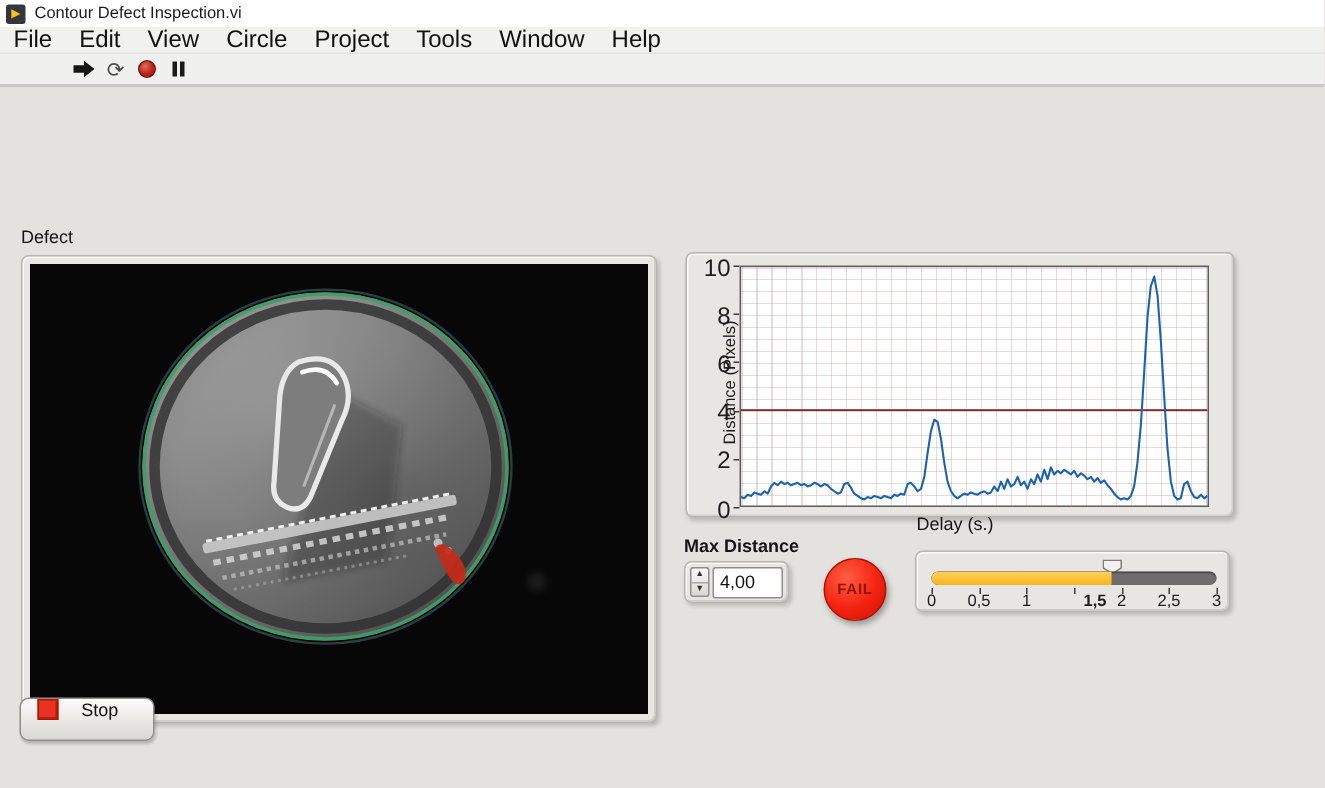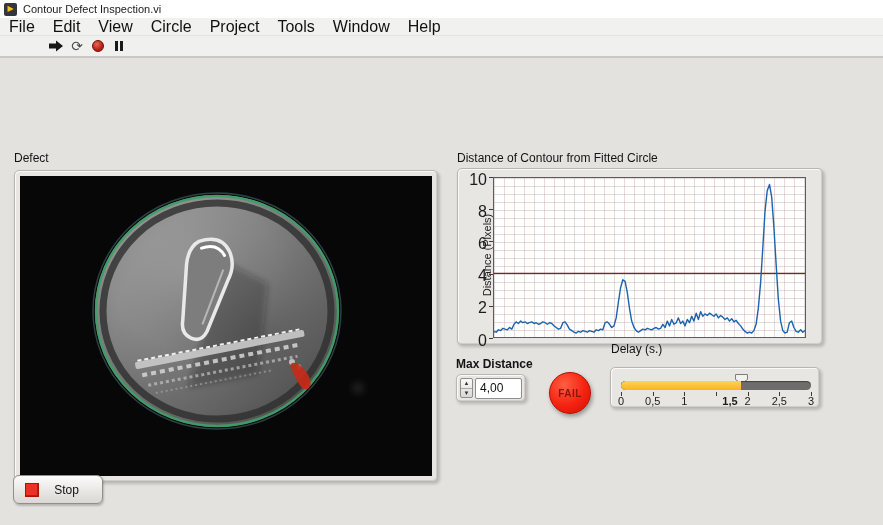--- a/index.html
+++ b/index.html
@@ -67,23 +67,23 @@
   
   #delay-frame { left:610px; top:367px; width:210px; height:41px; }
   #slider-thumb { position:absolute; top:2px; width:13px; height:10px; }
   #slider-track { position:absolute; left:10px; top:13px; width:190px; height:9px; border-radius:5px;
                   background:#6e6d6b; box-shadow:inset 0 1px 1px rgba(0,0,0,0.4); overflow:hidden; }
   #slider-fill { height:100%; background:linear-gradient(#ffd25a,#fcb31f); border-radius:5px 0 0 5px; }
   .slider-tick { position:absolute; top:24px; width:1px; height:4px; background:#3a3a3a; }
   .slider-ticklabel { position:absolute; top:27px; font-size:11px; color:#1c1c1c; transform:translateX(-50%); }
 
   
-  #stop-btn { position:absolute; left:13px; top:475px; width:90px; height:29px; border-radius:6px;
+  #stop-btn { position:absolute; left:13px; top:465px; width:90px; height:29px; border-radius:6px;
               background:linear-gradient(#fcfcfb,#e8e7e4 55%,#d9d8d4); border:1px solid #8f8e8b;
-              box-shadow:1px 1.5px 2px rgba(0,0,0,0.2); display:flex; align-items:center; cursor:pointer; }
+              box-shadow:1px 1.5px 2px rgba(0,0,0,0.2); display:flex; align-items:flex-start; cursor:pointer; }
   #stop-btn .stop-square { width:14px; height:14px; margin-left:11px; background:#e93222;
                            border:1px solid #a81406; box-shadow:inset -1px -1px 0 #b81d0d; }
   #stop-btn .stop-text { flex:1; text-align:center; font-size:12px; color:#111; padding-right:8px; }
 </style>
 </head>
 <body>
 
 <div id="app">
 
   <div class="titlebar">
@@ -172,21 +172,20 @@
         <ellipse cx="197" cy="135" rx="124" ry="118" fill="none" stroke="rgba(130,200,215,0.30)" stroke-width="1.5"></ellipse>
 
         <circle cx="272" cy="186" r="3" fill="#d8d8d8" opacity="0.8"></circle>
         <circle cx="279" cy="191" r="2.4" fill="#cfcfcf" opacity="0.7"></circle>
 
         <path d="M276 187 q10 5 14 16 q2 7 -2 10 q-5 2 -9 -5 q-6 -11 -8 -16 q-2 -6 5 -5 Z" fill="#c62a18" opacity="0.92"></path>
       </svg>
     </div>
   </div>
 
-  <div class="lv-label" style="left:457px; top:151px;">Distance of Contour from Fitted Circle</div>
   <div class="lvframe" id="chart-frame">
     <div class="ylabel">Distance (Pixels)</div>
     <div id="y-ticks">
         <div class="ytick-label" style="left: 7px; top: 162.5px;">0</div>
         <div class="ytick-dash" style="left: 31px; top: 169px;"></div>
         <div class="ytick-label" style="left: 7px; top: 130.3px;">2</div>
         <div class="ytick-dash" style="left: 31px; top: 136.8px;"></div>
         <div class="ytick-label" style="left: 7px; top: 98.1px;">4</div>
         <div class="ytick-dash" style="left: 31px; top: 104.6px;"></div>
         <div class="ytick-label" style="left: 7px; top: 65.9px;">6</div>

